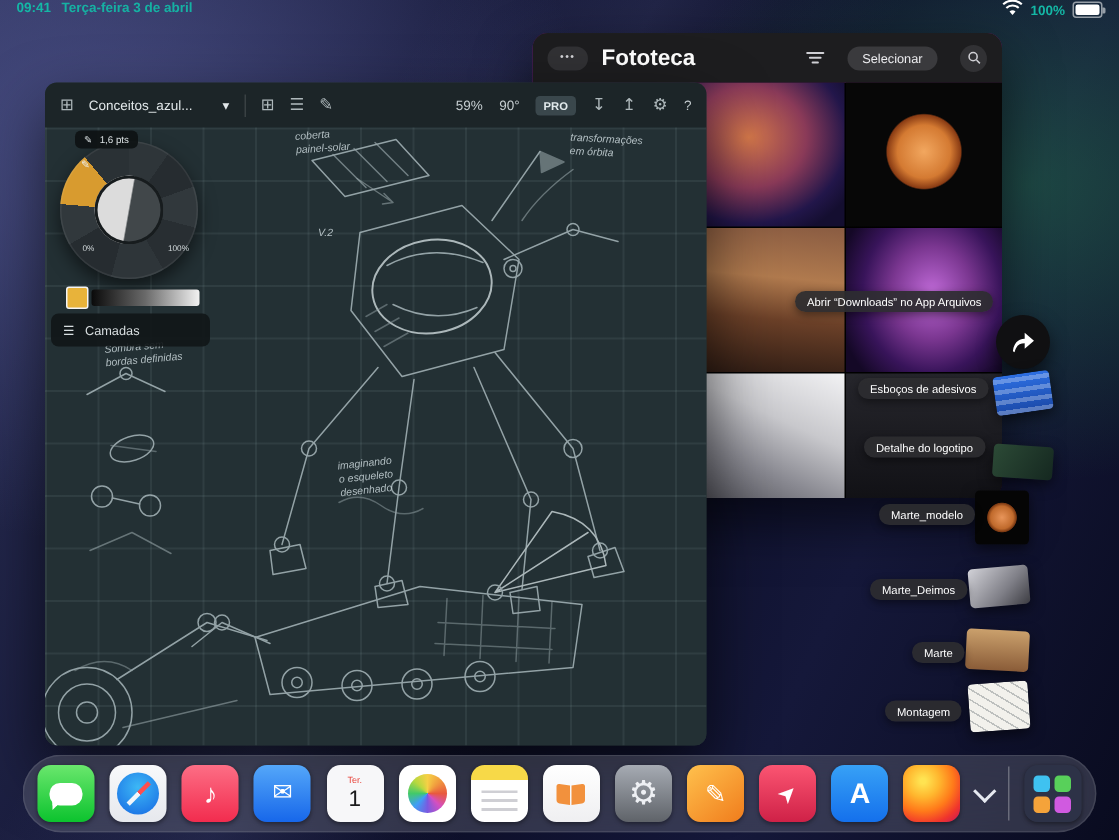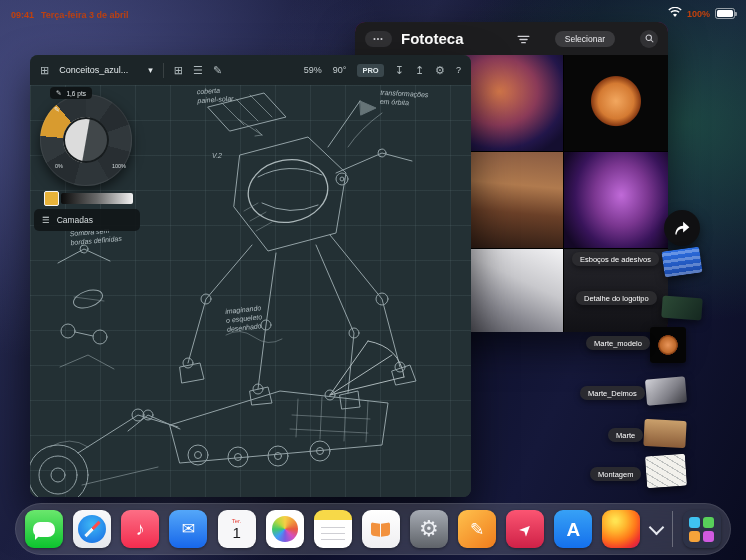--- a/index.html
+++ b/index.html
@@ -9,34 +9,34 @@
   
   .wall{position:absolute;inset:0;
     background:
       radial-gradient(420px 320px at 92% 22%, rgba(38,118,78,.5), transparent 62%),
       radial-gradient(520px 420px at 10% 18%, rgba(98,104,170,.55), transparent 62%),
       linear-gradient(118deg, transparent 28%, rgba(130,140,210,.14) 42%, transparent 58%),
       linear-gradient(115deg, #2b3058 0%, #1a1d3e 28%, #0d0f28 52%, #15183a 74%, #090b1f 100%);
   }
 
   
-  .statusbar{position:absolute;top:0;left:0;right:0;height:20px;display:flex;align-items:flex-end;justify-content:space-between;padding:0 11px;z-index:50;color:#c2410c;}
+  .statusbar{position:absolute;top:0;left:0;right:0;height:20px;display:flex;align-items:flex-start;justify-content:space-between;padding:0 11px;z-index:50;color:#14b8a6;}
   .sb-left{display:flex;gap:7px;align-items:center;font-size:9px;font-weight:700;}
   .sb-date{font-weight:600;opacity:.95;}
   .sb-right{display:flex;gap:5px;align-items:center;font-size:9px;font-weight:600;}
   .batt{width:18px;height:9px;border:1px solid rgba(255,255,255,.55);border-radius:2.5px;position:relative;}
   .batt::before{content:"";position:absolute;inset:1px;background:#fff;border-radius:1.5px;}
   .batt::after{content:"";position:absolute;right:-3px;top:2.5px;width:2px;height:4px;background:rgba(255,255,255,.55);border-radius:0 1px 1px 0;}
 
   
   .photos-win{position:absolute;left:355px;top:22px;width:313px;height:310px;border-radius:10px;overflow:hidden;background:#701a75;z-index:10;box-shadow:0 16px 36px rgba(0,0,0,.55);}
   .ph-top{height:33px;display:flex;align-items:center;padding:0 10px;gap:9px;background:#1d1d1f;position:relative;z-index:3;}
   .more-pill{min-width:27px;height:16px;border-radius:8px;background:#313134;color:#d2d2d6;font-size:7px;letter-spacing:1px;display:flex;align-items:center;justify-content:center;}
   .ph-title{font-size:15px;font-weight:700;color:#fff;}
-  .ph-right{margin-left:auto;display:flex;gap:25px;align-items:center;justify-content:flex-end;}
+  .ph-right{margin-left:auto;display:flex;gap:15px;align-items:center;justify-content:flex-end;}
   .sel-pill{background:#3a3a3d;color:#ededf0;font-size:8.5px;padding:3px 10px;border-radius:10px;}
   .circ{width:18px;height:18px;border-radius:50%;background:#313134;display:flex;align-items:center;justify-content:center;}
   .ph-grid{position:absolute;top:33px;left:0;right:0;bottom:0;display:grid;grid-template-columns:1fr 1fr 1fr;grid-auto-rows:96px;gap:1px;background:#000;}
   .pcell{width:100%;height:100%;}
   .p11{background:radial-gradient(90px 80px at 70% 35%,#3a2a50,#121020 72%);}
   .p21{background:radial-gradient(80px 70px at 38% 38%,#d4784a 0%,#8a3a58 48%,#22164a 82%,#140e30 100%);}
   .p31{background:radial-gradient(34px 34px at 50% 48%, #f2a75f 0%, #d47a32 52%, #8a3c14 72%, #070707 75%);}
   .p12{background:#151019;}
   .p22{background:linear-gradient(185deg,#8a5c42 0%,#b07a4e 35%,#6b4028 62%,#2e1c14 100%);}
   .p32{background:radial-gradient(64px 74px at 55% 45%,#c06ad8 0%,#7a3690 42%,#38145a 72%,#140826 100%);}
@@ -307,20 +307,21 @@
       </div>
     </div>
   </div>
 
   <div class="sharebtn">
     <svg width="18" height="16" viewBox="0 0 32 28">
         <path d="M4,25 C5,15 11,10 18,10 L18,3 L29,12.5 L18,22 L18,15.5 C12,15.5 8,18 6,26 Z" fill="#fff"></path>
       </svg>
   </div>
 
+  <span class="dlabel" style="left:530px;top:194px;">Abrir “Downloads” no App Arquivos</span>
 
   <span class="dlabel" style="left:572px;top:252px;text-align:center;">Esboços de adesivos</span>
   <span class="dthumb t-sticker"></span>
 
   <span class="dlabel" style="left:576px;top:291px;">Detalhe do logotipo</span>
   <span class="dthumb t-logo"></span>
 
   <span class="dlabel" style="left:586px;top:336px;">Marte_modelo</span>
   <span class="dthumb t-mars"></span>
 

